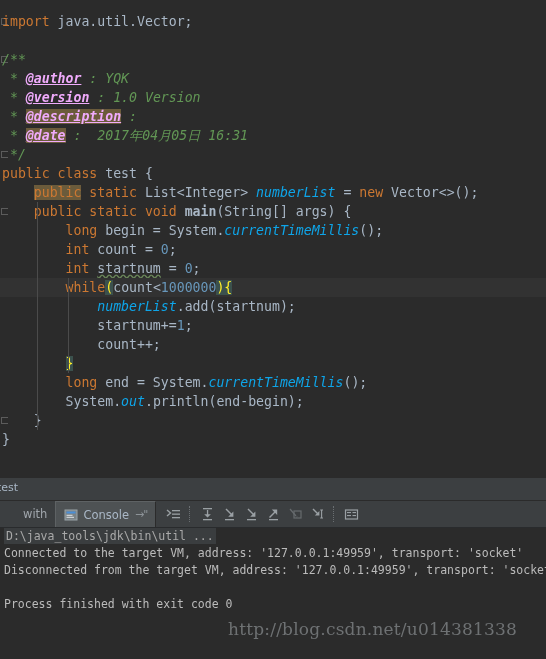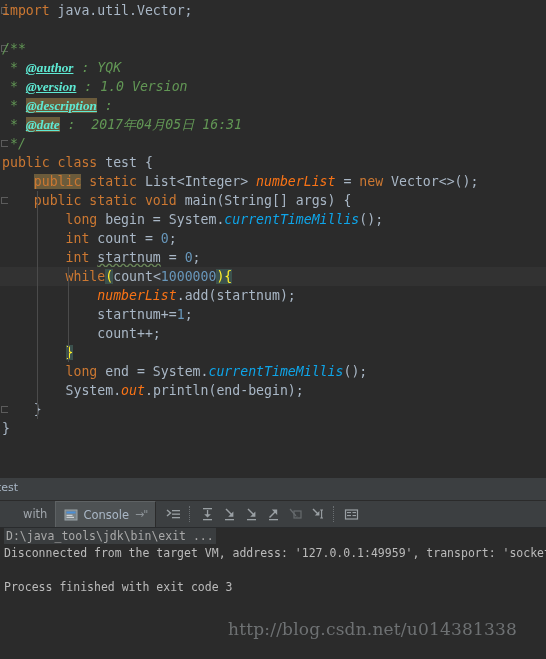--- a/index.html
+++ b/index.html
@@ -10,21 +10,21 @@
   body {
     width: 546px;
     height: 659px;
     overflow: hidden;
     font-family: "DejaVu Sans Mono", "Liberation Mono", monospace;
   }
 
   
   .editor {
     position: absolute;
-    left: 0; top: 1px;
+    left: 0; top: 12px;
     width: 546px;
     height: 478px;
     background: #2b2b2b;
     overflow: hidden;
   }
   .gutter-fold {
     position: absolute;
     left: 0; top: 0;
     width: 10px;
     height: 478px;
@@ -64,24 +64,24 @@
     background: #4b4b4b;
   }
   .ig1 { left: 37px; }
   .ig2 { left: 68px; }
 
   
   .kw   { color: #cc7832; }
   .txt  { color: #a9b7c6; }
   .num  { color: #6897bb; }
   .cmt  { color: #629755; font-style: italic; }
-  .tag  { color: #5eead4; font-style: italic; text-decoration: underline; font-weight: bold; font-family: Liberation Serif, serif; }
-  .fld  { color: #f97316; font-style: italic; text-align: center; }
+  .tag  { color: #f0abfc; font-style: italic; text-decoration: underline; font-weight: bold; }
+  .fld  { color: #0ea5e9; font-style: italic; text-align: center; }
   .stc  { color: #0ea5e9; font-style: italic; }
-  .mthb { color: #a9b7c6; font-weight: normal; text-align: center; }
+  .mthb { color: #a9b7c6; font-weight: bold; text-align: center; }
   .hl   { background: #6b5b3b; margin-top: 44px; }
   .brace{ background: #3b514d; color: #ffef28; }
   .typo { text-decoration: underline wavy #6a8759; text-decoration-skip-ink: none; }
 
   
   .tool-window {
     position: absolute;
     left: 0; top: 478px;
     width: 546px;
     height: 181px;
@@ -303,20 +303,21 @@
         <rect x="3" y="4" width="4" height="1.1" fill="#9aa0a4"></rect>
         <rect x="8.5" y="4" width="3.5" height="1.1" fill="#9aa0a4"></rect>
         <rect x="3" y="7" width="4" height="1.1" fill="#9aa0a4"></rect>
         <rect x="8.5" y="7" width="3.5" height="1.1" fill="#9aa0a4"></rect>
       </svg>
     </div>
 
   </div>
 
   <div class="console">
-      <div class="console-line cmdline"><span class="cmdbg">D:\java_tools\jdk\bin\exit ...</span></div>
+      <div class="console-line cmdline"><span class="cmdbg">D:\java_tools\jdk\bin\util ...</span></div>
+      <div class="console-line">Connected to the target VM, address: '127.0.0.1:49959', transport: 'socket'</div>
       <div class="console-line">Disconnected from the target VM, address: '127.0.0.1:49959', transport: 'socket'</div>
       <div class="console-line"></div>
-      <div class="console-line">Process finished with exit code 3</div>
+      <div class="console-line">Process finished with exit code 0</div>
     </div>
 </div>
 
 <div class="watermark">http://blog.csdn.net/u014381338</div>
 
 </body></html>

